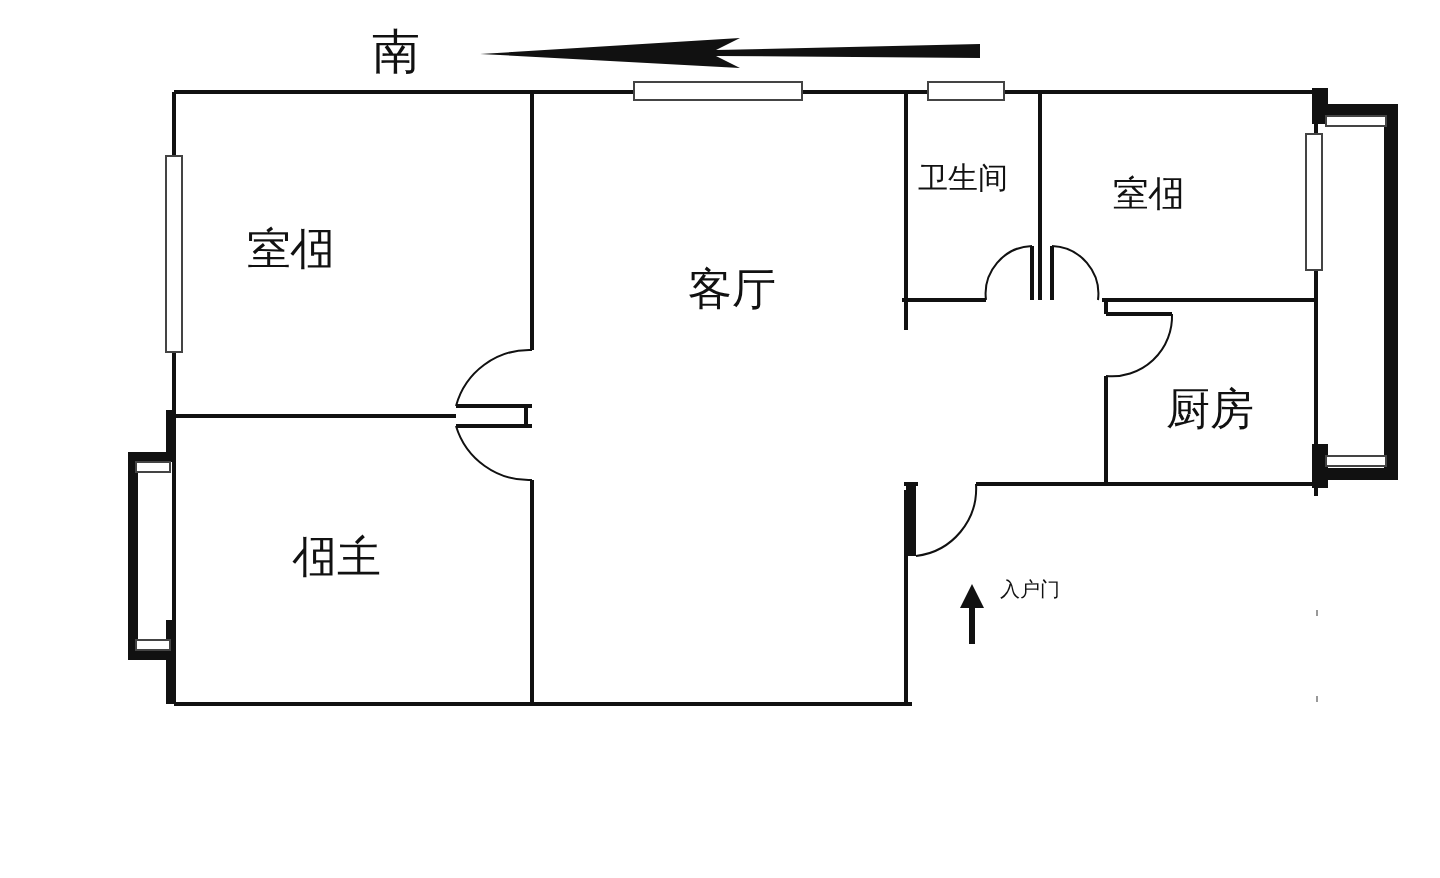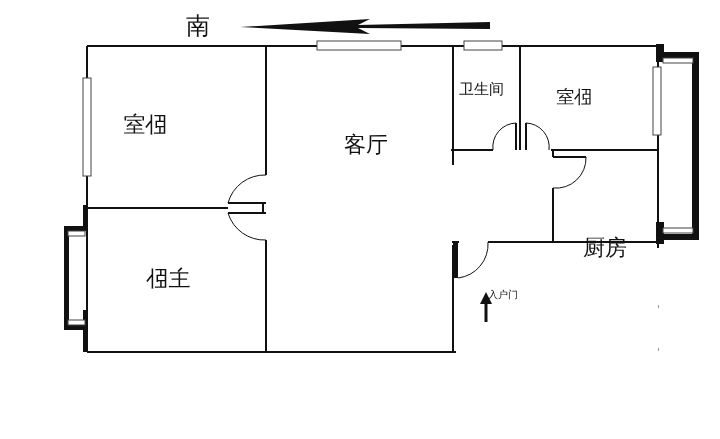--- a/index.html
+++ b/index.html
@@ -110,14 +110,14 @@
   </g>
 </svg>
 
 <div class="lbl compass" style="left:186px;top:10px;">南</div>
 
 <div class="lbl room-lg mirror" style="left:123px;top:110px;">卧室</div>
 <div class="lbl room-lg mirror" style="left:146px;top:264px;">主卧</div>
 <div class="lbl room-lg" style="left:344px;top:130px;">客厅</div>
 <div class="lbl room-sm" style="left:459px;top:80px;">卫生间</div>
 <div class="lbl room-md mirror" style="left:556px;top:85px;">卧室</div>
-<div class="lbl room-lg" style="left:583px;top:190px;margin-top:43px;">厨房</div>
-<div class="lbl entry" style="left:488px;top:288px;">入户门</div>
+<div class="lbl room-lg" style="left:583px;top:190px;">厨房</div>
+<div class="lbl entry" style="left:500px;top:288px;">入户门</div>
 
 </body></html>

